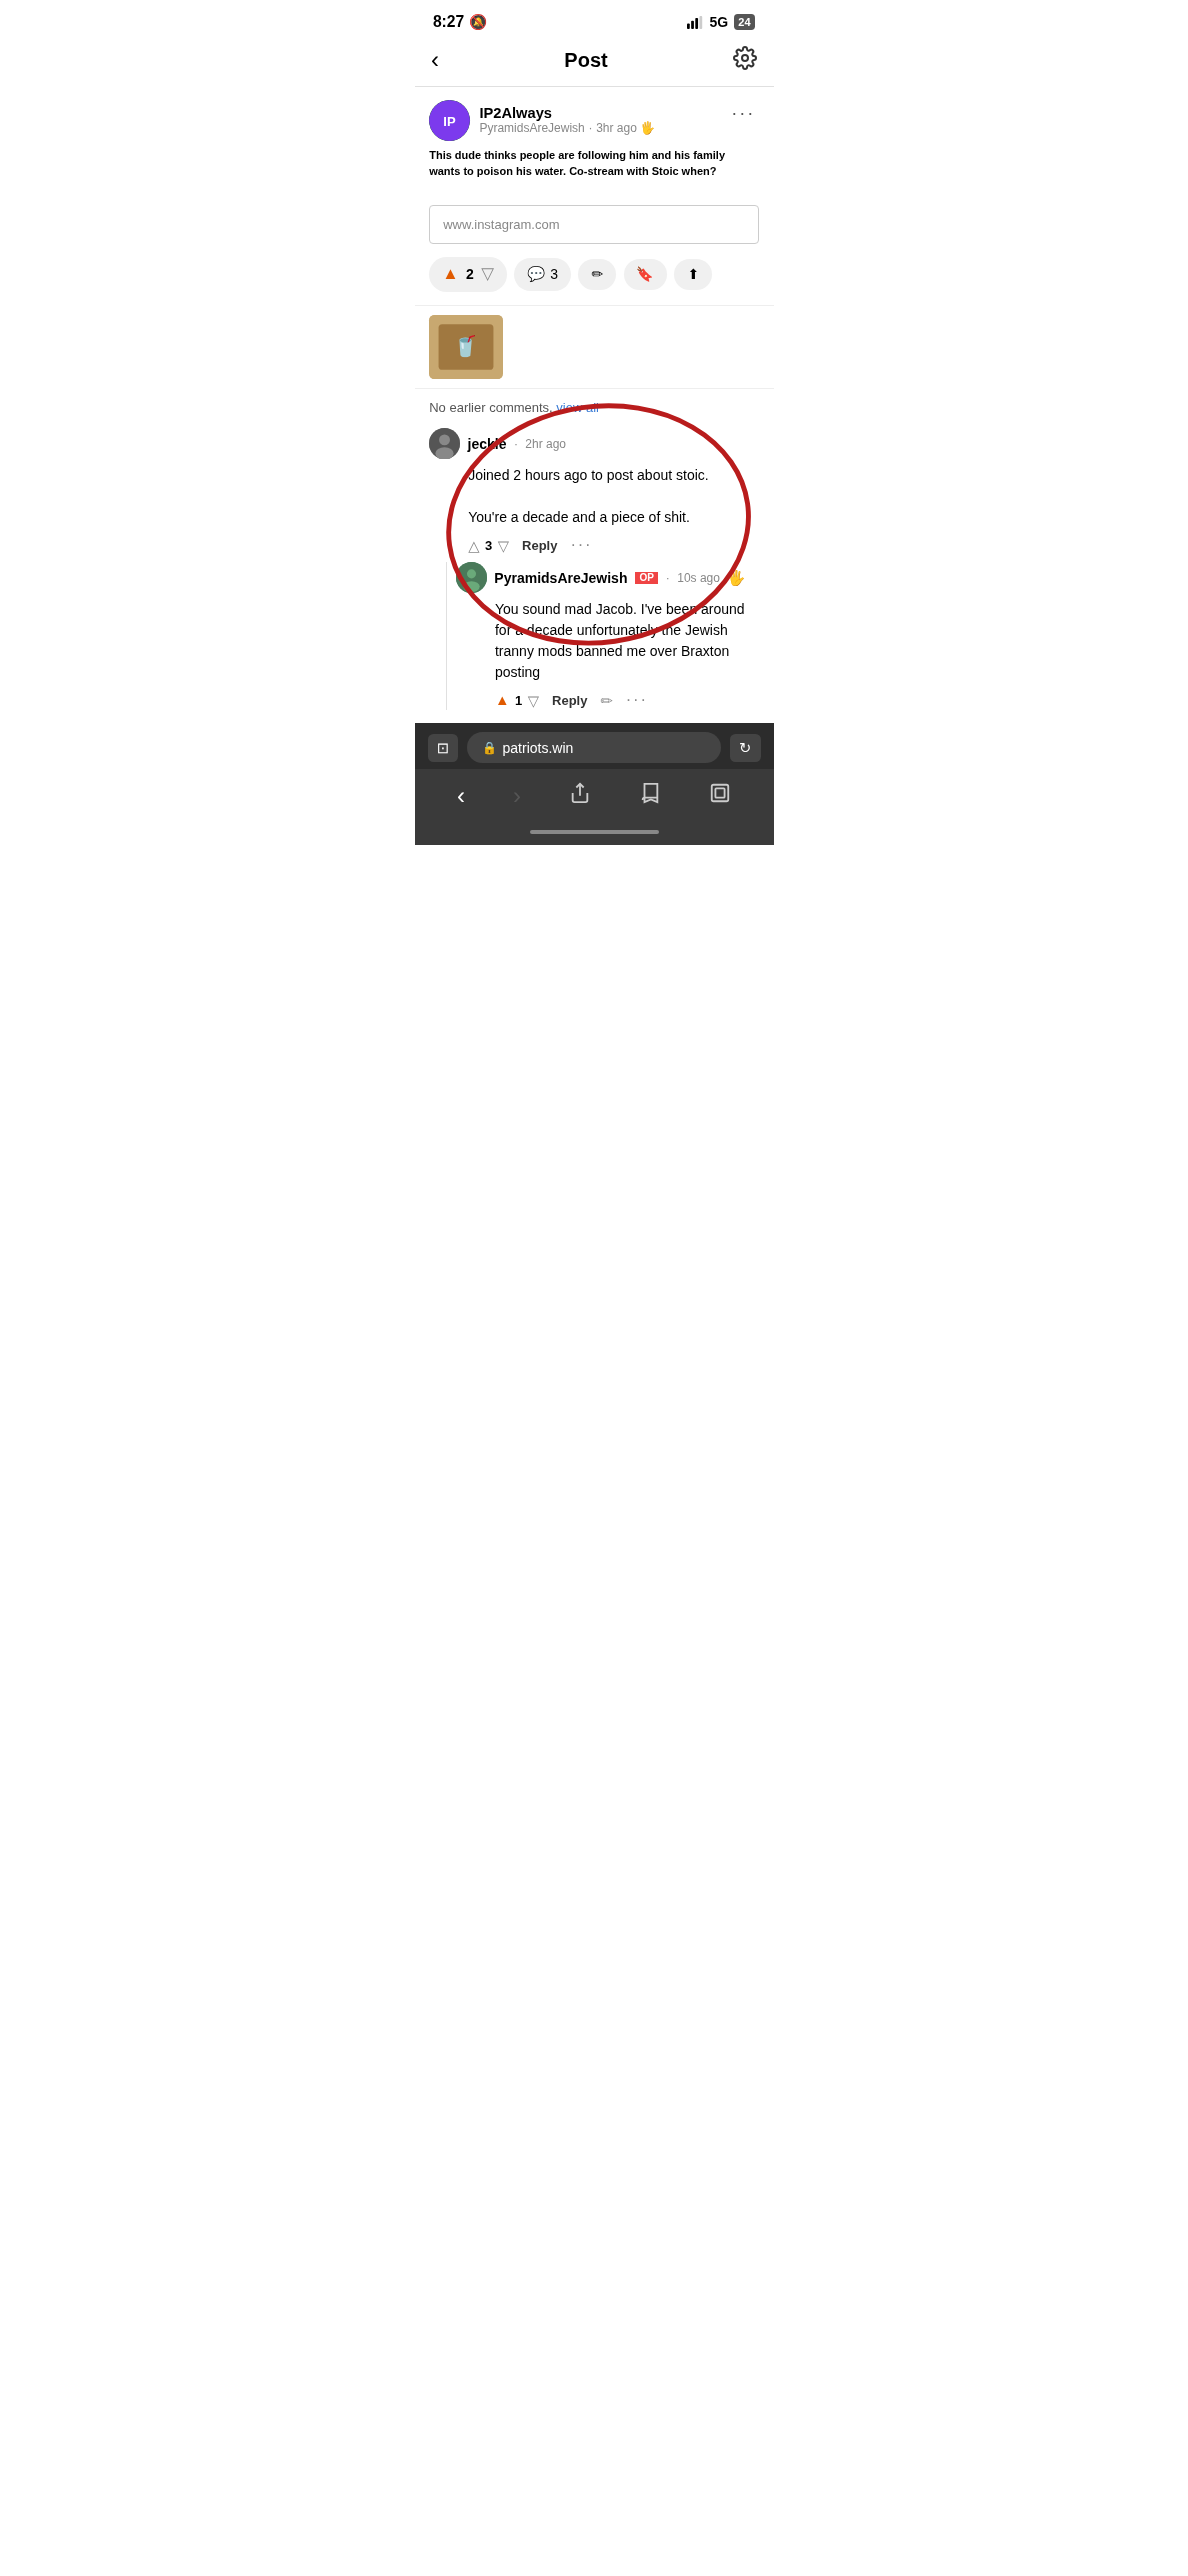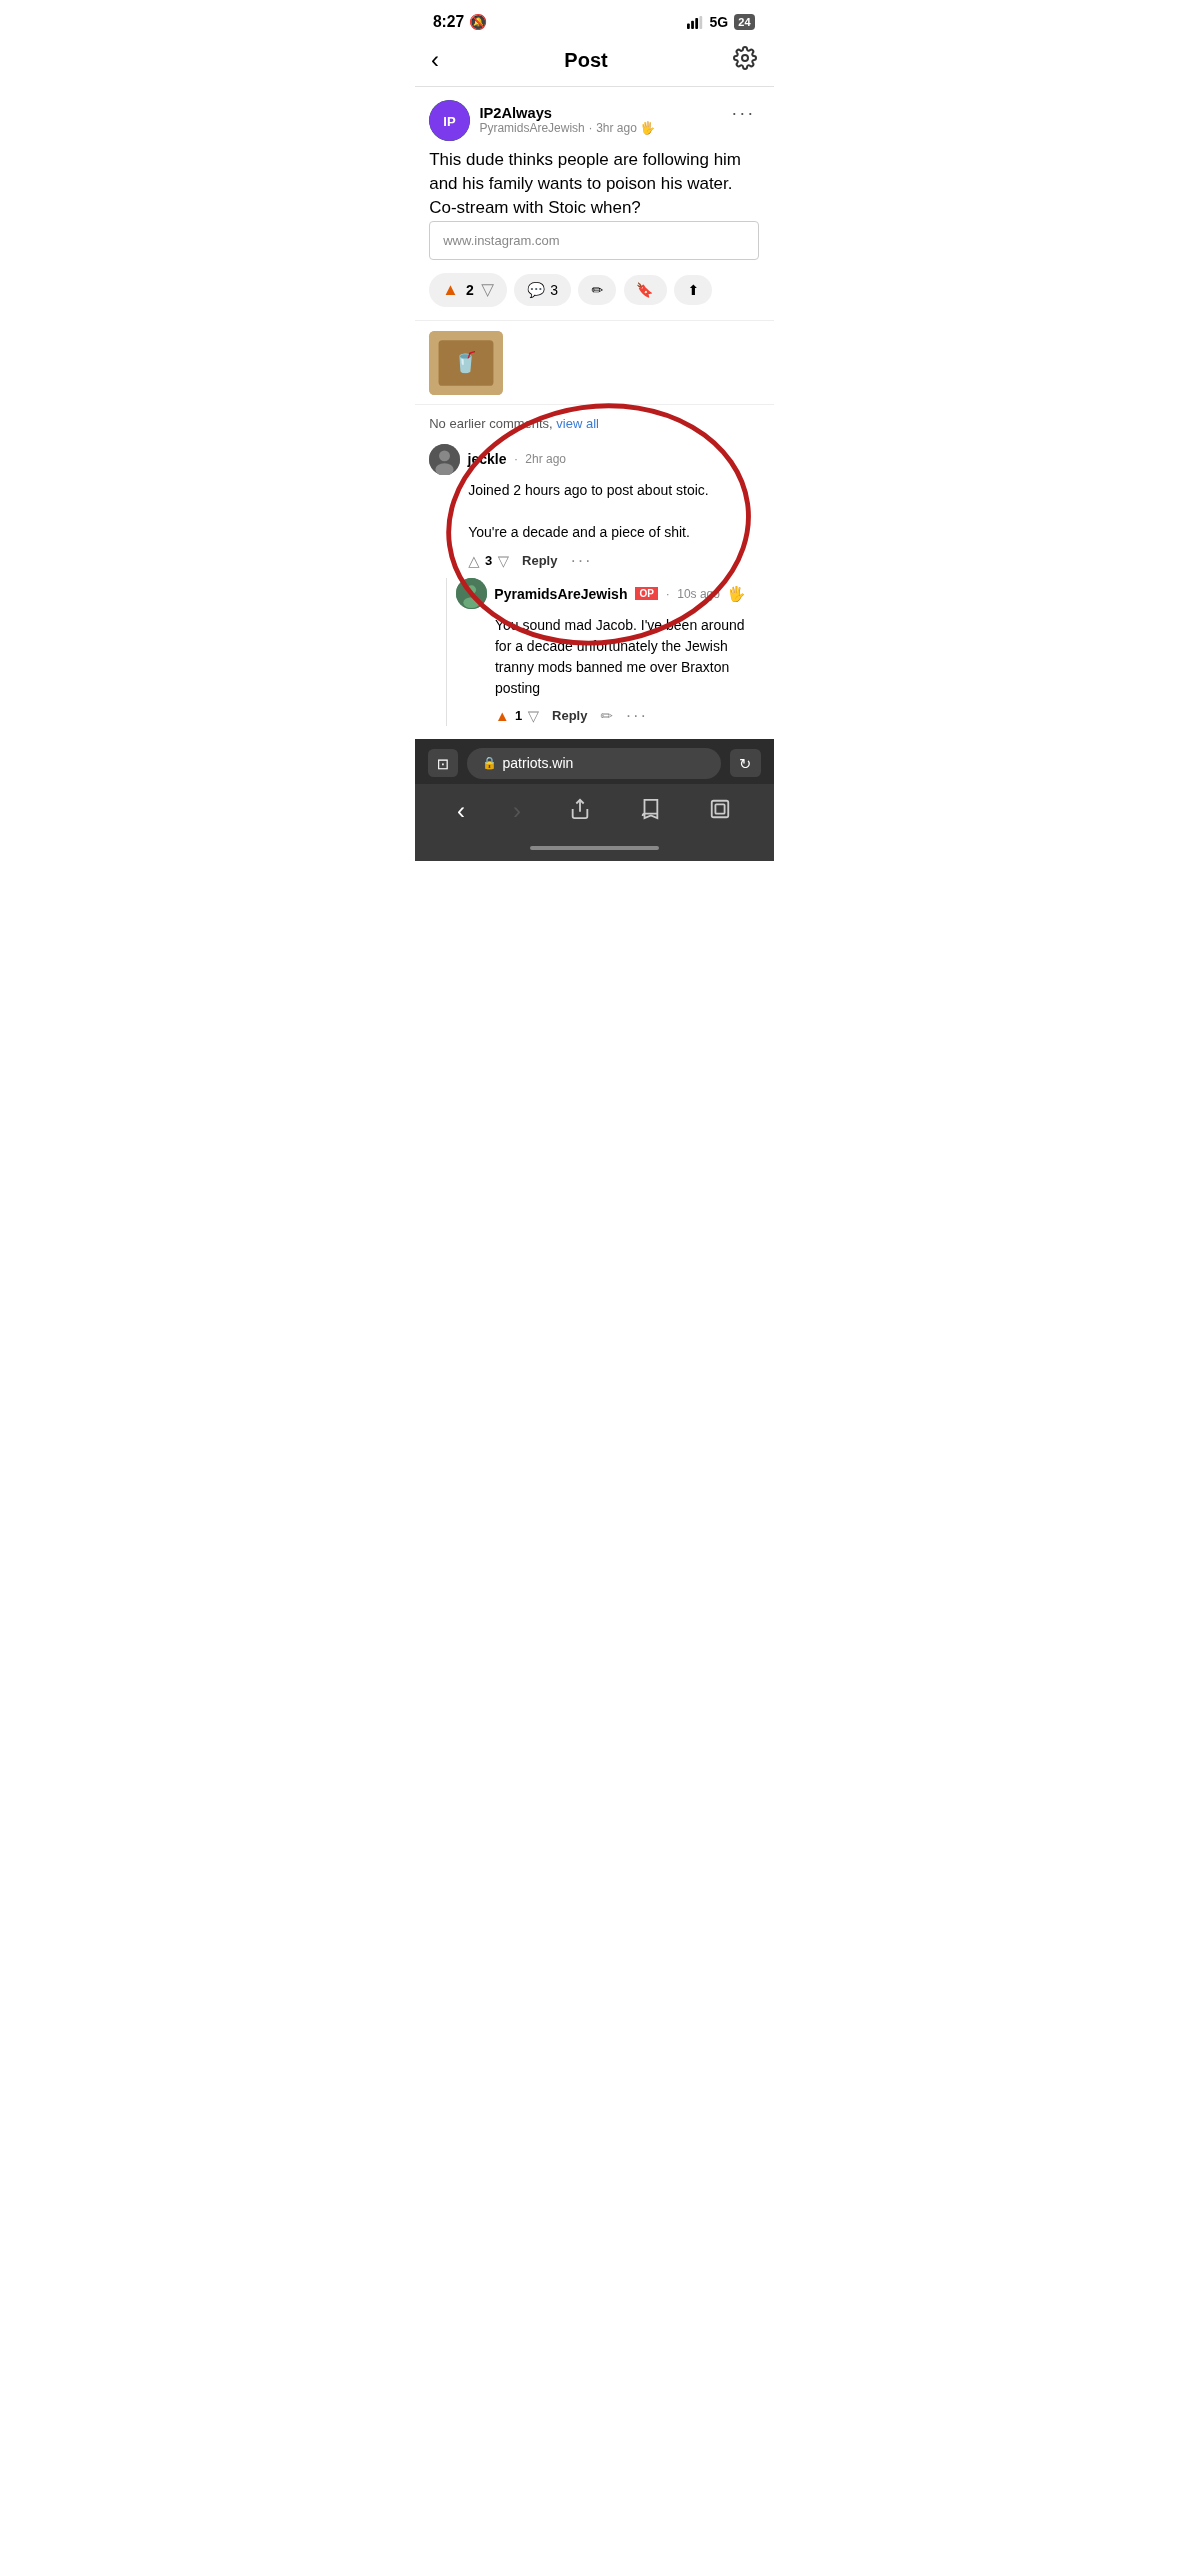--- a/index.html
+++ b/index.html
@@ -76,24 +76,24 @@
       font-size: 16.6px;
       color: white;
       font-weight: 700;
       overflow: hidden;
     }
     .post-author-name { font-size: 14.7px; font-weight: 700; }
     .post-meta { font-size: 12px; color: #888; display: flex; align-items: center; gap: 3.7px; }
     .more-btn { font-size: 18.4px; color: #555; cursor: pointer; letter-spacing: 1.8px; padding: 1.8px 3.7px; }
 
     .post-title {
-      font-size: 17px;
-      font-weight: 400;
+      font-size: 11px;
+      font-weight: 700;
       line-height: 1.4;
-      margin-bottom: 1px;
+      margin-bottom: 26px;
     }
 
     .link-box {
       border: 0.9px solid #ccc;
       border-radius: 4px;
       padding: 11px 13px;
       font-size: 13px;
       color: #888;
       margin-bottom: 13px;
     }

